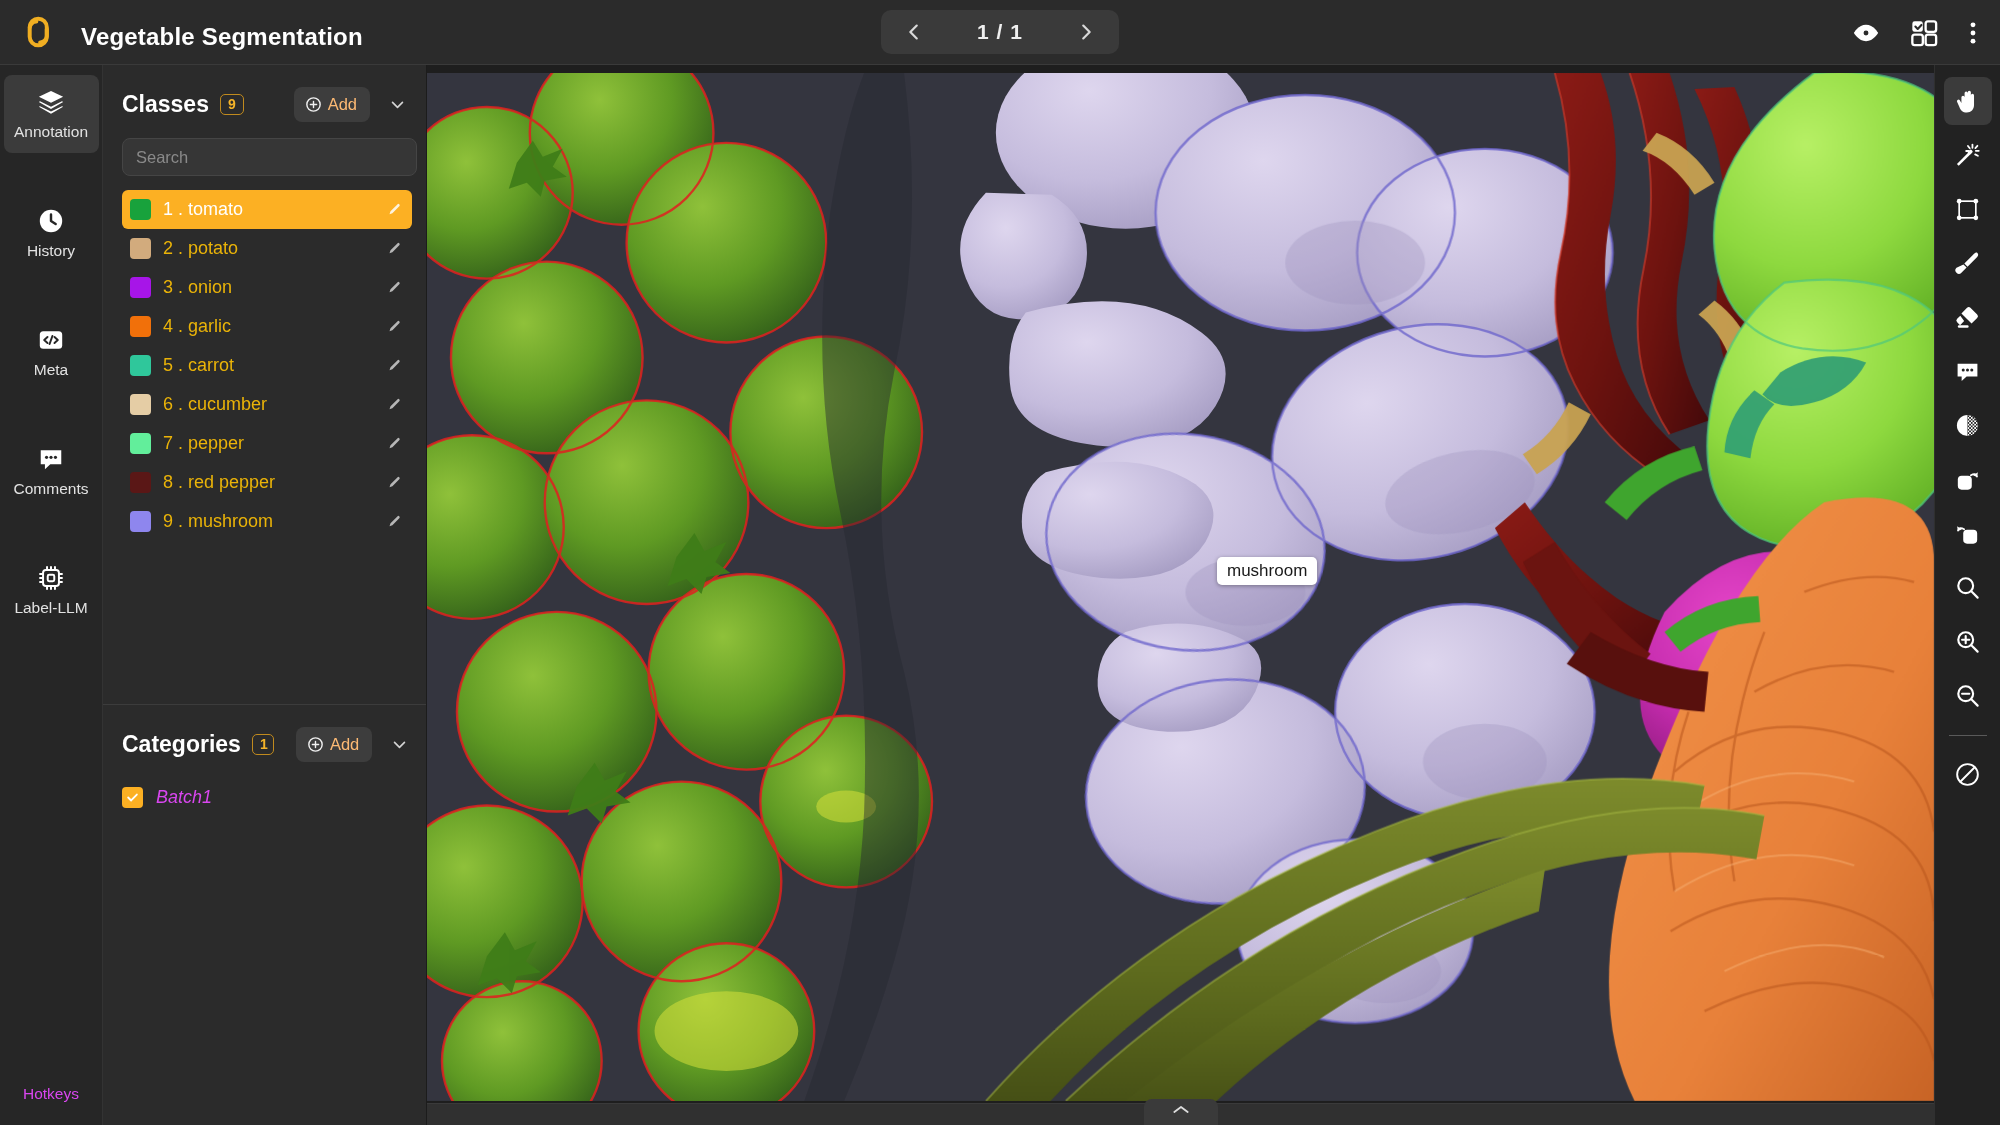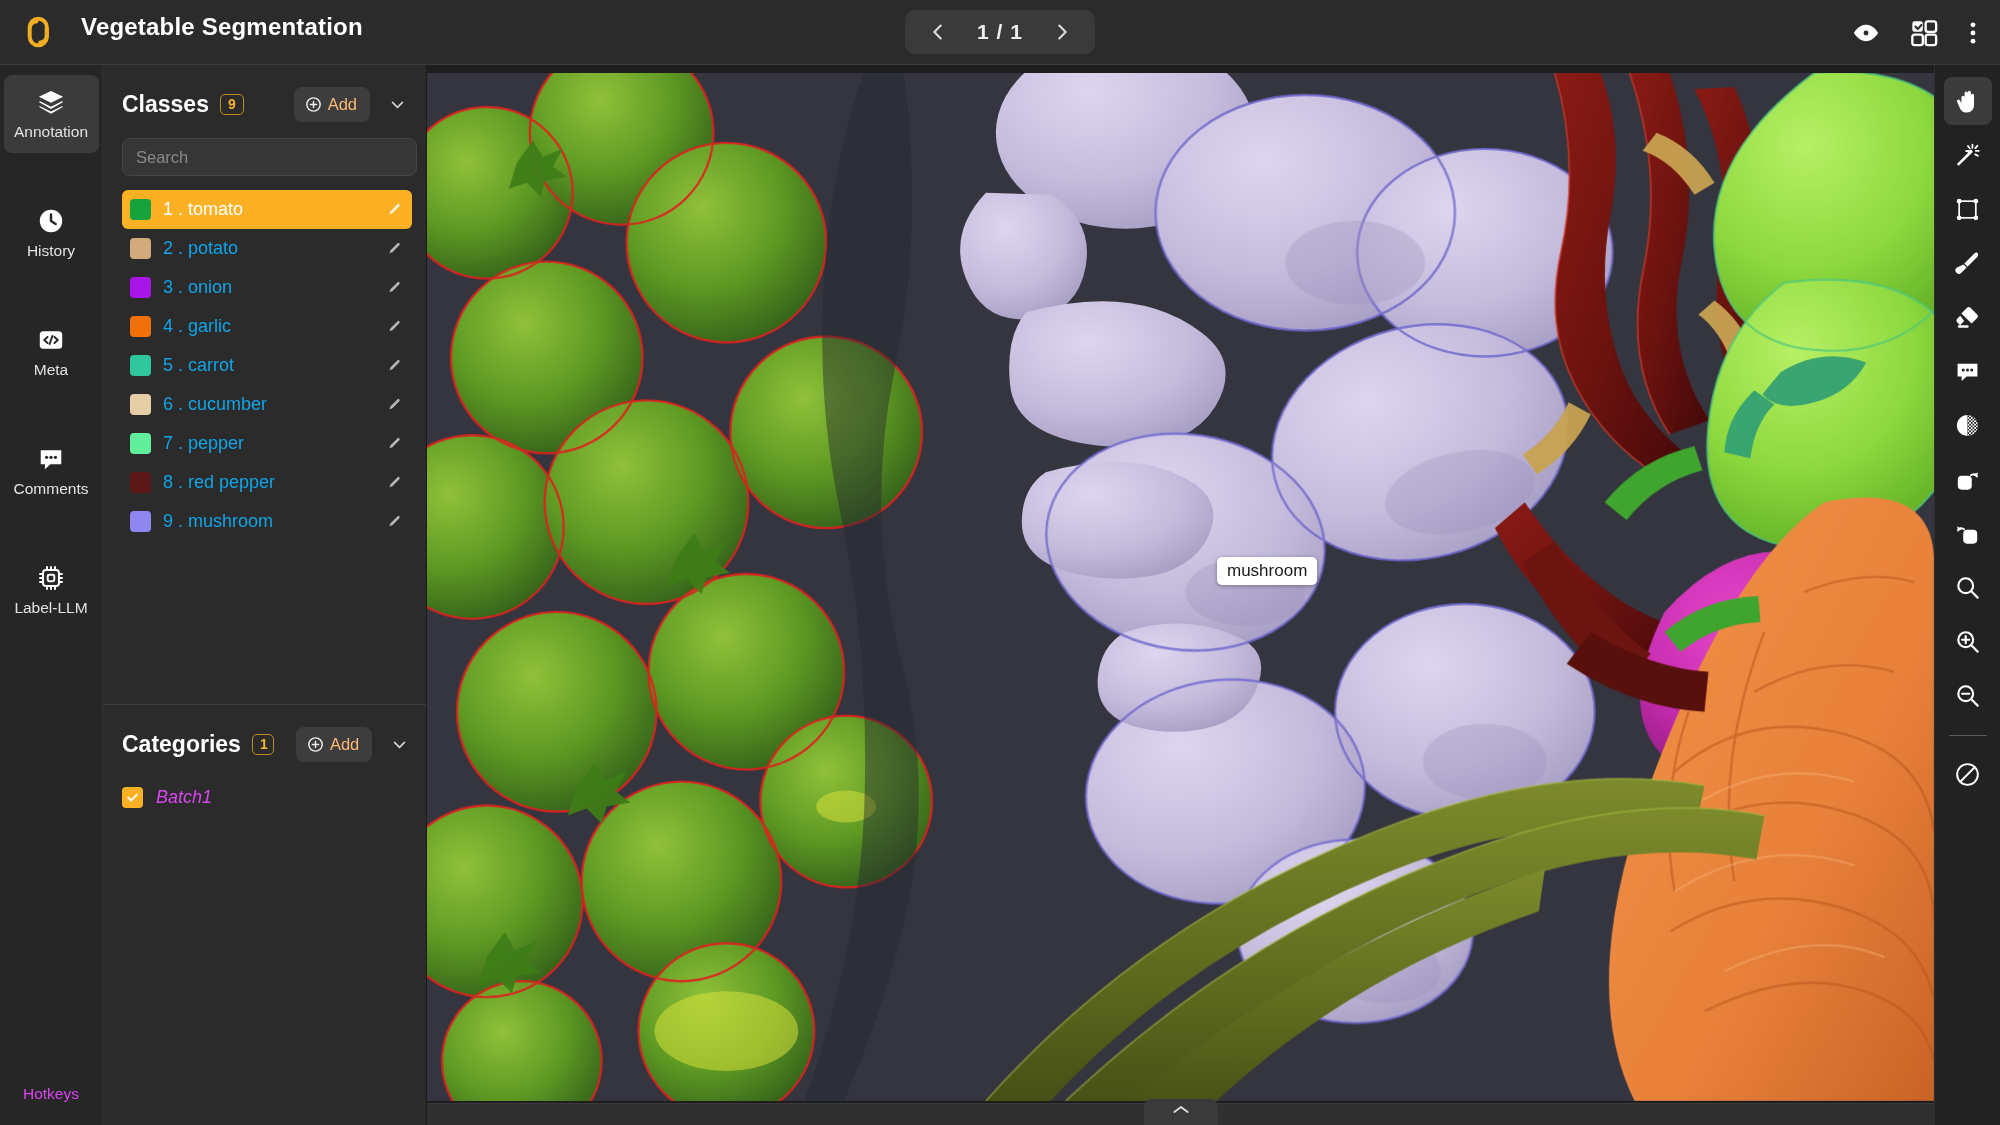--- a/index.html
+++ b/index.html
@@ -13,28 +13,28 @@
   .app { position: relative; width: 2000px; height: 1125px; display: flex; flex-direction: column; }
 
   
   .topbar {
     height: 65px; flex: 0 0 65px;
     background: #2b2b2b;
     display: flex; align-items: center;
     position: relative;
     border-bottom: 1px solid #3a3a3a;
   }
-  .brand { display: flex; align-items: flex-start; gap: 19px; padding-left: 24px; }
+  .brand { display: flex; align-items: flex-end; gap: 19px; padding-left: 24px; }
   .logo-icon { width: 38px; height: 38px; display: block; }
   .brand-title { font-size: 24px; font-weight: bold; color: #ffffff; letter-spacing: .2px; }
 
   .pager {
     position: absolute; left: 50%; transform: translateX(-50%);
     background: #3a3a3a; border-radius: 10px;
-    height: 44px; width: 190px;
+    height: 44px; width: 238px;
     display: flex; align-items: center; justify-content: space-between;
     padding: 0 22px;
   }
   .pager-arrow { width: 22px; height: 22px; display: block; cursor: pointer; }
   .pager-label { font-size: 21px; color: #efefef; font-weight: bold; letter-spacing: 1px; }
 
   .topbar-right {
     position: absolute; right: 22px; top: 0; height: 65px;
     display: flex; align-items: center; gap: 30px;
   }
@@ -113,21 +113,21 @@
   .search-input::placeholder { color: #8a8a8a; }
 
   .class-list { overflow-y: auto; padding: 4px 0 0 0; }
   .class-row {
     display: flex; align-items: center; gap: 12px;
     height: 39px; margin: 0 14px 0 19px;
     padding: 0 10px 0 8px; border-radius: 6px; cursor: pointer;
   }
   .class-row.selected { background: #fcb023; }
   .swatch { width: 21px; height: 21px; border-radius: 4px; flex: 0 0 21px; }
-  .class-name { font-size: 18px; color: #0ea5e9; white-space: nowrap; }
+  .class-name { font-size: 18px; color: #eab308; white-space: nowrap; }
   .class-row.selected .class-name { color: #ffffff; }
   .row-spacer { flex: 1 1 auto; }
   .pencil { width: 15px; height: 15px; display: block; opacity: .85; cursor: pointer; }
 
   .cat-list { padding: 6px 0 0 19px; }
   .cat-row { display: flex; align-items: center; gap: 13px; height: 34px; cursor: pointer; }
   .cat-check {
     width: 21px; height: 21px; border-radius: 4px; background: #fcb023;
     display: flex; align-items: center; justify-content: center; flex: 0 0 21px;
   }

